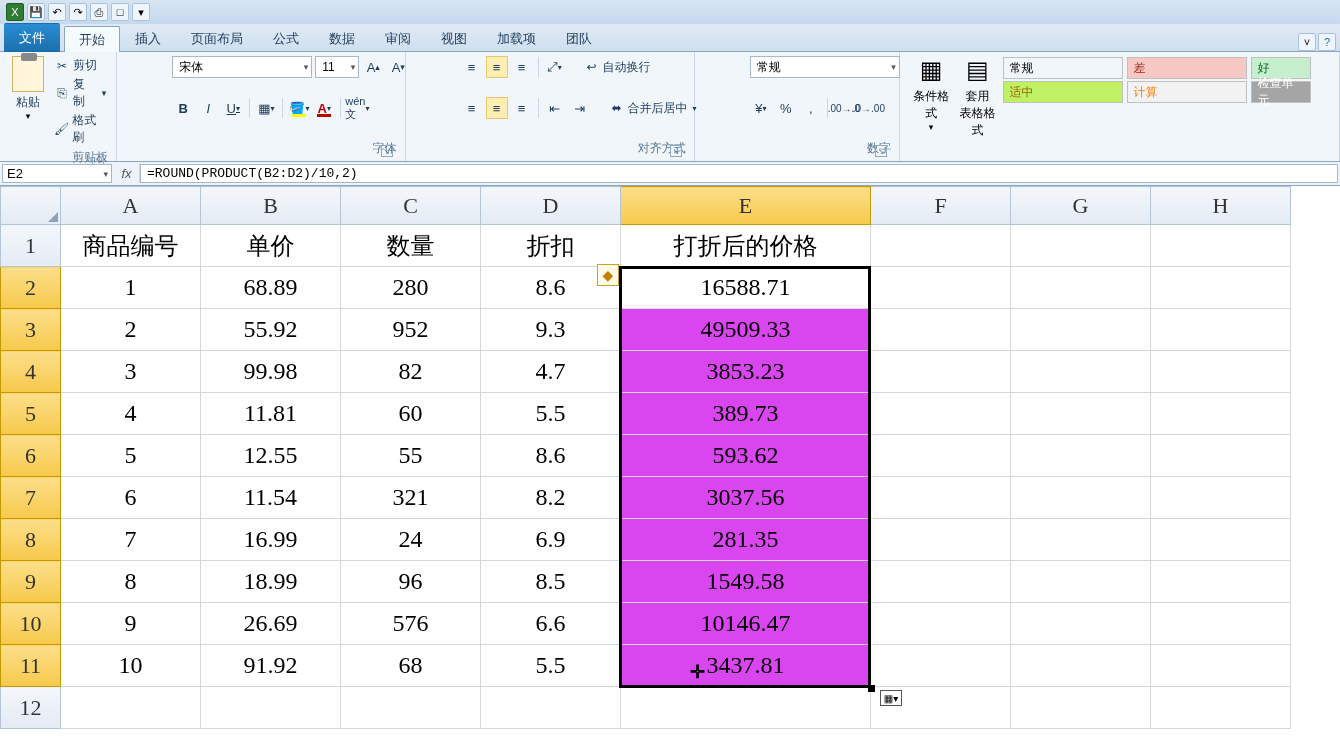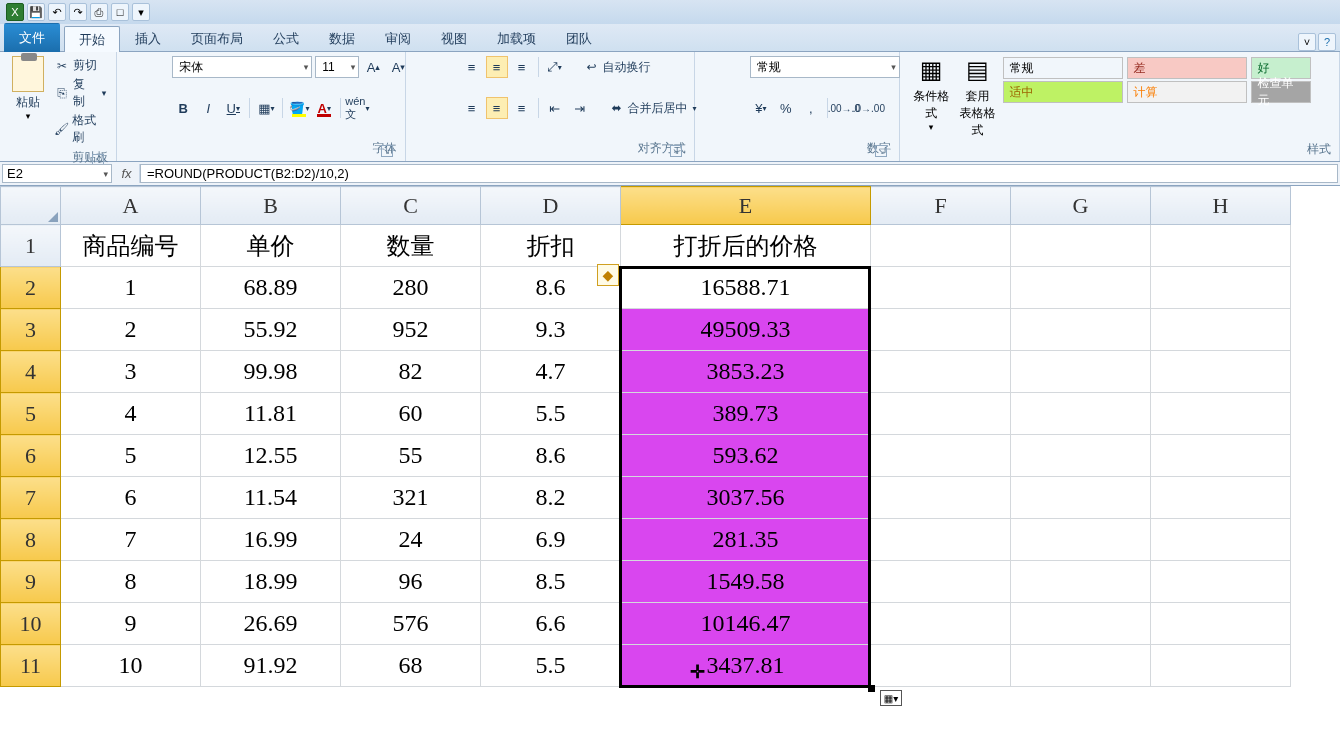--- a/index.html
+++ b/index.html
@@ -45,21 +45,21 @@
 .sep-v { width:1px; height:20px; background:#c8d6e6; margin:0 2px; }
 
 
 .style-cell { width:120px; height:22px; border:1px solid #c0c0c0; font-size:12px; display:flex; align-items:center; padding:0 6px; cursor:pointer; margin:1px 2px;}
 
 
 .formula-bar { height:24px; display:flex; align-items:stretch; border-bottom:1px solid #8ba4c0; background:#eef3f9;}
 .namebox { width:110px; border:1px solid #a8b8c8; background:#fff; display:flex; align-items:center; padding:0 4px; font-size:13px; position:relative; margin:2px;}
 .namebox .caret {position:absolute; right:3px; font-size:9px; color:#555;}
 .fx-label { width:26px; display:flex; align-items:center; justify-content:center; font-style:italic; font-size:13px; color:#555; border-right:1px solid #c8d6e6; margin:2px 0;}
-.formula-input { flex:1; border:1px solid #a8b8c8; background:#fff; margin:2px 2px 2px 0; padding:0 6px; font-size:13px; font-family:Liberation Sans, sans-serif; display:flex;align-items:center;}
+.formula-input { flex:1; border:1px solid #a8b8c8; background:#fff; margin:2px 2px 2px 0; padding:0 6px; font-size:13px; font-family:Liberation Mono, monospace; display:flex;align-items:center;}
 
 
 .grid-wrap { position:relative; }
 table.grid { border-collapse:collapse; table-layout:fixed; }
 .corner { width:60px; height:38px; background:linear-gradient(#f4f7fb,#e3ebf4); border:1px solid #b6c5d6; position:relative;}
 .corner::after{content:"";position:absolute;right:2px;bottom:2px;width:0;height:0;border-right:10px solid #89a2bd;border-top:10px solid transparent;}
 th.colh { height:38px; background:linear-gradient(#f4f7fb,#e3ebf4); border:1px solid #b6c5d6; font-weight:normal; font-size:22px; color:#333; font-family:"Times New Roman","SimSun",serif;}
 th.colh.sel { background:linear-gradient(#fcdf8a,#f7c94c); border-color:#c59a00;}
 th.rowh { width:60px; background:linear-gradient(#f4f7fb,#e3ebf4); border:1px solid #b6c5d6; font-weight:normal; font-size:22px; color:#333; font-family:"Times New Roman","SimSun",serif; text-align:center;}
 th.rowh.sel { background:linear-gradient(#fcdf8a,#f7c94c); border-color:#c59a00;}
@@ -239,21 +239,20 @@
       </div>
       <div style="display:flex;flex-wrap:wrap;width:400px;align-content:flex-start;">
         <div class="style-cell">常规</div>
         <div class="style-cell" style="background:#f8c9c4;color:#962d22">差</div>
         <div class="style-cell" style="background:#c6efce;color:#0a6b2e;width:60px">好</div>
         <div class="style-cell" style="background:#bef264;color:#9c6500">适中</div>
         <div class="style-cell" style="background:#f2f2f2;color:#fa7d00">计算</div>
         <div class="style-cell" style="background:#a5a5a5;color:#fff;width:60px">检查单元</div>
       </div>
     </div>
-    <div class="group-label"><span>样式</span></div>
   </div>
 </div>
 
 <div class="formula-bar">
   <div class="namebox">
       <span>E2</span>
       <span class="caret">▾</span>
     </div>
   <div class="fx-label">fx</div>
   <div class="formula-input">=ROUND(PRODUCT(B2:D2)/10,2)</div>
@@ -400,20 +399,31 @@
           <th class="rowh sel">11</th>
           <td class="cell">10</td>
           <td class="cell">91.92</td>
           <td class="cell">68</td>
           <td class="cell">5.5</td>
           <td class="cell selE">3437.81</td>
           <td class="cell"></td>
           <td class="cell"></td>
           <td class="cell"></td>
         </tr>
+        <tr>
+          <th class="rowh">12</th>
+          <td class="cell"></td>
+          <td class="cell"></td>
+          <td class="cell"></td>
+          <td class="cell"></td>
+          <td class="cell"></td>
+          <td class="cell"></td>
+          <td class="cell"></td>
+          <td class="cell"></td>
+        </tr>
       </tbody>
 </table>
 
 <div class="sel-border" style="left:619px; top:80px; width:252px; height:422px;"></div>
 <div class="fill-handle" style="left:868px; top:499px;"></div>
 <div class="af-tag" style="left:880px; top:504px;">▦▾</div>
 <div class="smart-tag" style="left:597px; top:78px;">◆</div>
 <div class="cursor-plus" style="left:690px; top:475px;">✛</div>
 </div>
 

